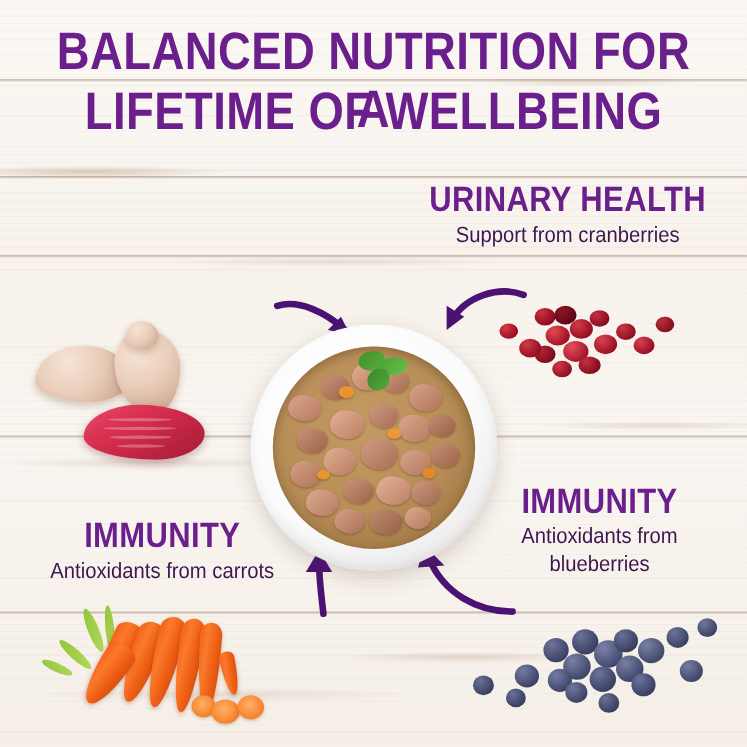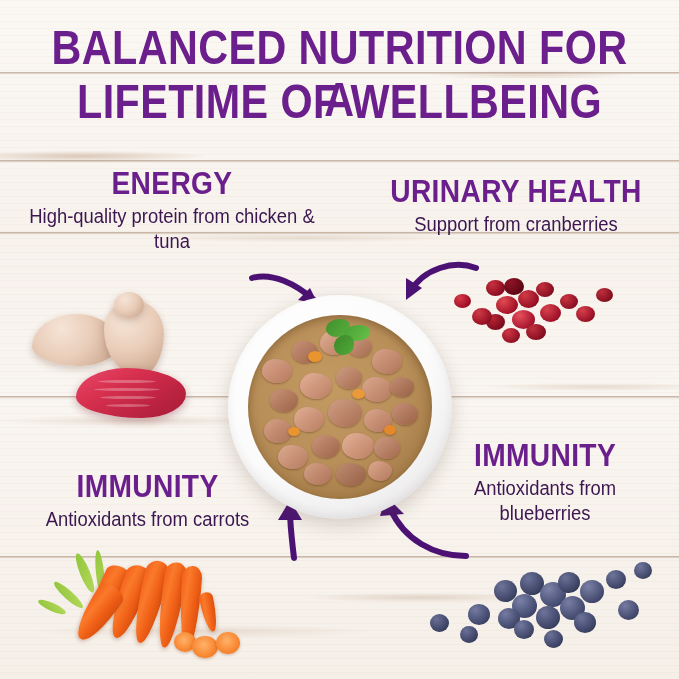--- a/index.html
+++ b/index.html
@@ -41,21 +41,21 @@
 
   .sect{position:absolute;text-align:center;}
   .sect .hd{color:#6B1F8C;font-weight:bold;font-size:32px;line-height:36px;
     font-family:"Liberation Sans Narrow","Liberation Sans",sans-serif;
     transform:scaleX(.88);transform-origin:center;letter-spacing:.4px;}
   .sect .bd{color:#3C1650;font-size:20px;line-height:25px;margin-top:3px;
     font-family:"Liberation Sans Narrow","Liberation Sans",sans-serif;
     transform:scaleX(.92);transform-origin:center;}
 
   #sect-energy{left:12px;top:165px;width:320px;}
-  #sect-urinary{left:360px;top:173px;width:312px;}
+  #sect-urinary{left:360px;top:163px;width:312px;}
   #sect-carrot{left:0px;top:468px;width:295px;}
   #sect-blue{left:420px;top:437px;width:250px;}
 
   
   .arrow{position:absolute;pointer-events:none;}
 
   
   #bowl{position:absolute;left:228px;top:295px;width:224px;height:224px;border-radius:50%;
     background:radial-gradient(circle at 38% 30%,#ffffff 0%,#fbfbfb 55%,#eceaea 80%,#dedbda 100%);
     box-shadow:0 6px 18px rgba(90,70,60,.22), inset 0 -4px 10px rgba(0,0,0,.06);}
@@ -93,24 +93,20 @@
   <div class="fibre"></div>
   <div class="seam" style="top:72px"></div>
   <div class="seam" style="top:160px"></div>
   <div class="seam" style="top:232px"></div>
   <div class="seam" style="top:396px"></div>
   <div class="seam" style="top:556px"></div>
 
   <div class="headline h-l1">BALANCED NUTRITION FOR A</div>
   <div class="headline h-l2">LIFETIME OF WELLBEING</div>
 
-  <div class="sect" id="sect-energy">
-    <div class="hd">ENERGY</div>
-    <div class="bd">High-quality protein from chicken &amp; tuna</div>
-  </div>
 
   <div class="sect" id="sect-urinary">
     <div class="hd">URINARY HEALTH</div>
     <div class="bd">Support from cranberries</div>
   </div>
 
   <div class="sect" id="sect-carrot">
     <div class="hd">IMMUNITY</div>
     <div class="bd">Antioxidants from carrots</div>
   </div>

